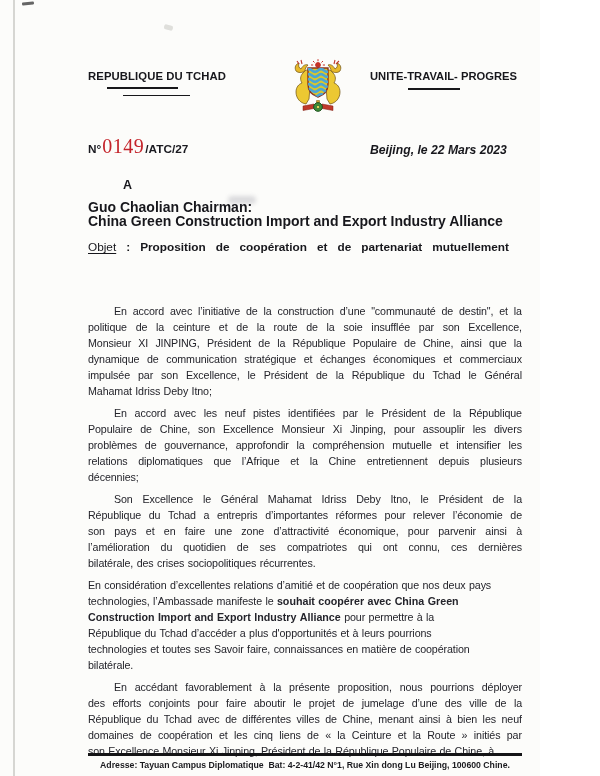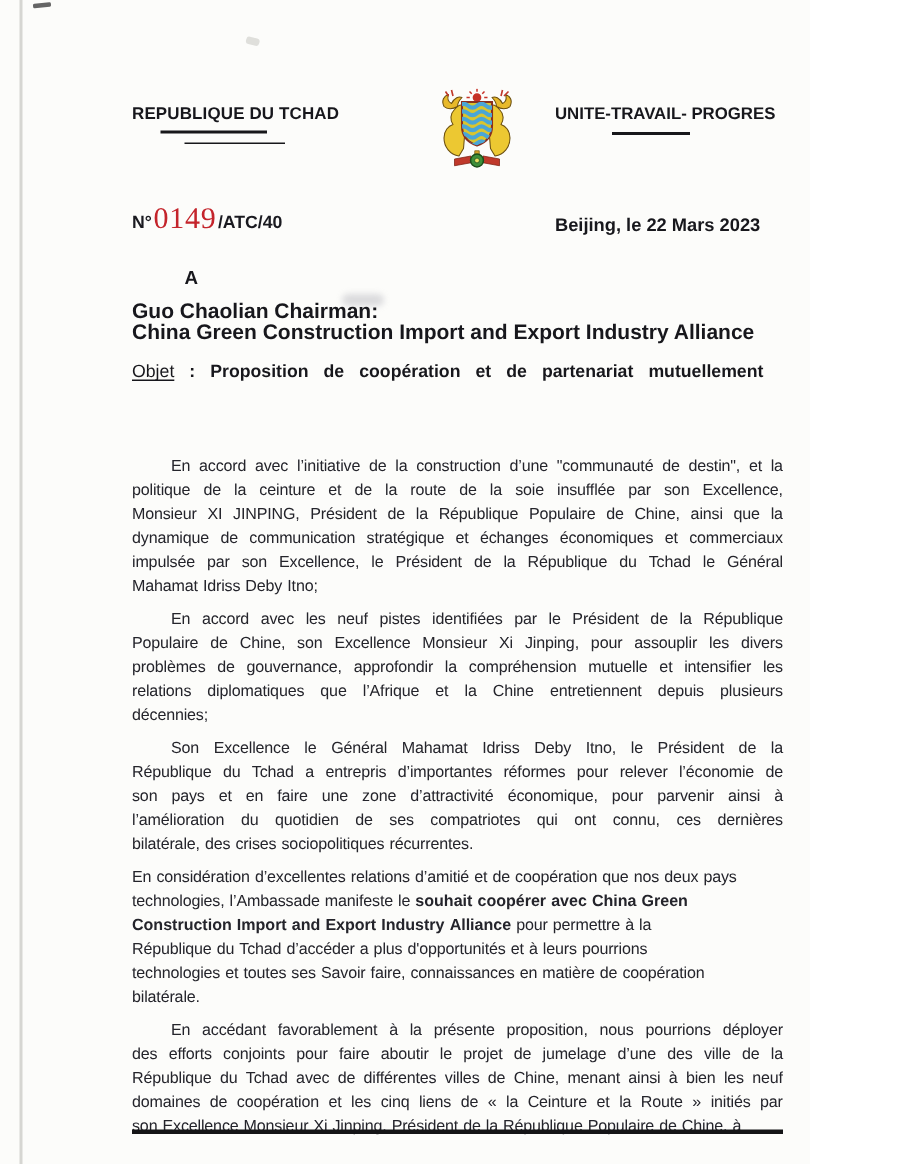--- a/index.html
+++ b/index.html
@@ -20,21 +20,21 @@
   .rule1{width:71px;margin:5px 0 6px 19px;}
   .rule2{width:67px;margin:5px 0 0 35px;}
   .emblem{position:absolute;left:286px;top:59px;width:64px;height:57px;}
   .motto{position:absolute;left:370px;top:70px;font-weight:bold;font-size:11.2px;color:#17171c;}
   .rule3{width:52px;margin:6px 0 0 38px;}
 
   
   .ref-row{position:absolute;left:88px;top:135px;display:flex;align-items:baseline;}
   .ref-prefix,.ref-suffix{font-weight:bold;font-size:11.8px;color:#1a1a20;}
   .ref-number{font-family:"Liberation Serif", serif;font-size:20px;color:#c4242b;letter-spacing:.5px;padding:0 1px;text-align:right;}
-  .date-line{position:absolute;left:370px;top:143px;font-weight:bold;font-size:12.2px;color:#17171c;}
+  .date-line{position:absolute;left:370px;top:143px;font-weight:bold;font-size:12.2px;color:#17171c;font-style:italic;}
 
   .to-label{position:absolute;left:123px;top:178px;font-weight:bold;font-size:12.5px;color:#17171c;}
   .recipient{position:absolute;left:88px;top:200px;font-weight:bold;font-size:14px;line-height:14.4px;color:#17171c;}
 
   
   .subject-line{position:absolute;left:88px;top:240px;font-size:11.8px;font-weight:bold;color:#17171c;}
   .subject-line .line{display:flex;gap:10px;height:15.4px;line-height:15.4px;}
   .subject-line .u{font-weight:normal;text-decoration:underline;text-underline-offset:2px;}
 
   
@@ -103,21 +103,21 @@
   </div>
 
   <div class="motto">
     <div>UNITE-TRAVAIL- PROGRES</div>
     <div class="rule rule3"></div>
   </div>
 
   <div class="ref-row">
     <span class="ref-prefix">N°</span>
       <span class="ref-number">0149</span>
-      <span class="ref-suffix">/ATC/40</span>
+      <span class="ref-suffix">/ATC/27</span>
   </div>
   <div class="date-line">Beijing, le 22 Mars 2023</div>
 
   <div class="to-label">A</div>
   <div class="recipient">
     <div>Guo Chaolian Chairman:</div>
     <div>China Green Construction Import and Export Industry Alliance</div>
   </div>
 
   <div class="subject-line">
@@ -484,14 +484,15 @@
           <span class="w">République</span>
           <span class="w">Populaire</span>
           <span class="w">de</span>
           <span class="w">Chine,</span>
           <span class="w">à</span>
         </div>
       </div>
     </div>
 
   <div class="footer-rule"></div>
+  <div class="footer-address">Adresse: Tayuan Campus Diplomatique  Bat: 4-2-41/42 N°1, Rue Xin dong Lu Beijing, 100600 Chine.</div>
 
 </div>
 
 </body></html>

